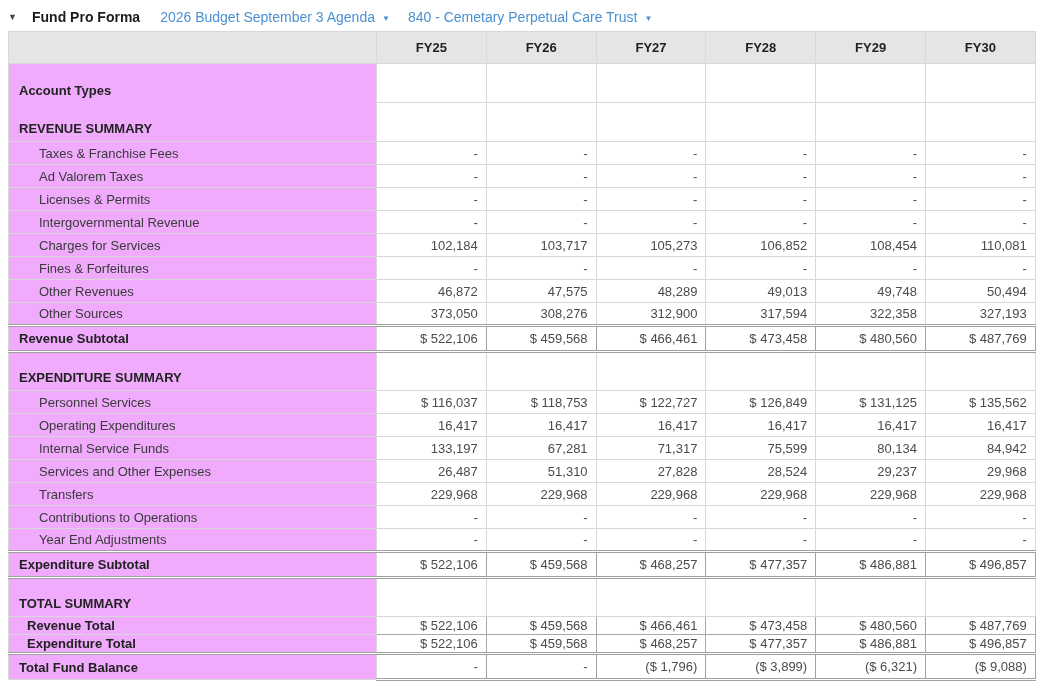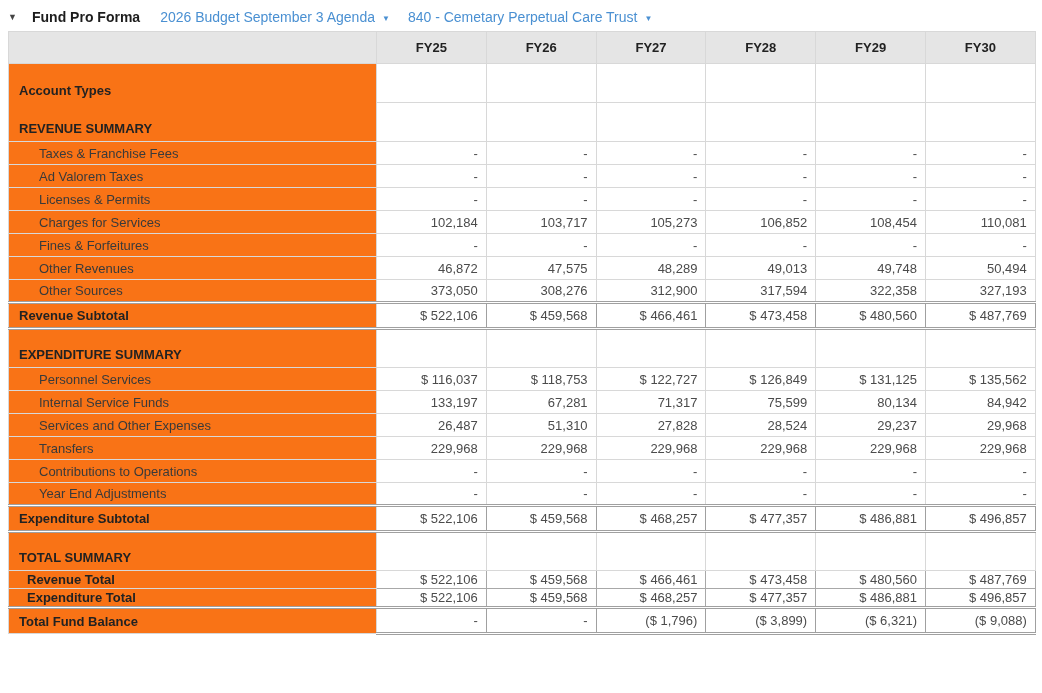--- a/index.html
+++ b/index.html
@@ -31,21 +31,21 @@
   .proforma col.c-label{width:368px;}
   .proforma col.c-val{width:109.8px;}
   .proforma td,.proforma th{
     border:1px solid #d8d8d8;overflow:hidden;white-space:nowrap;
   }
   .proforma thead th{
     background:#e5e5e5;height:29px;font-weight:bold;color:#222;
     text-align:center;font-size:13px;
   }
   .proforma td.label{
-    background:#f97316;color:#3a3a3a;padding-left:10px;text-align:left;
+    background:#f0abfc;color:#3a3a3a;padding-left:10px;text-align:left;
   }
   .proforma td.val{
     background:#ffffff;color:#4b4b4b;text-align:right;padding-right:8px;
   }
   
   tr.detail{height:23px;}
   tr.detail td.label{padding-left:30px;}
   tr.section,tr.section-first{height:39px;}
   tr.section td.label,tr.section-first td.label{
     font-weight:bold;vertical-align:bottom;padding-bottom:5px;color:#222;
@@ -142,20 +142,29 @@
       <tr class="detail">
         <td class="label">Licenses &amp; Permits</td>
         <td class="val">-</td>
         <td class="val">-</td>
         <td class="val">-</td>
         <td class="val">-</td>
         <td class="val">-</td>
         <td class="val">-</td>
       </tr>
       <tr class="detail">
+        <td class="label">Intergovernmental Revenue</td>
+        <td class="val">-</td>
+        <td class="val">-</td>
+        <td class="val">-</td>
+        <td class="val">-</td>
+        <td class="val">-</td>
+        <td class="val">-</td>
+      </tr>
+      <tr class="detail">
         <td class="label">Charges for Services</td>
         <td class="val">102,184</td>
         <td class="val">103,717</td>
         <td class="val">105,273</td>
         <td class="val">106,852</td>
         <td class="val">108,454</td>
         <td class="val">110,081</td>
       </tr>
       <tr class="detail">
         <td class="label">Fines &amp; Forfeitures</td>
@@ -205,20 +214,29 @@
       <tr class="detail">
         <td class="label">Personnel Services</td>
         <td class="val">$ 116,037</td>
         <td class="val">$ 118,753</td>
         <td class="val">$ 122,727</td>
         <td class="val">$ 126,849</td>
         <td class="val">$ 131,125</td>
         <td class="val">$ 135,562</td>
       </tr>
       <tr class="detail">
+        <td class="label">Operating Expenditures</td>
+        <td class="val">16,417</td>
+        <td class="val">16,417</td>
+        <td class="val">16,417</td>
+        <td class="val">16,417</td>
+        <td class="val">16,417</td>
+        <td class="val">16,417</td>
+      </tr>
+      <tr class="detail">
         <td class="label">Internal Service Funds</td>
         <td class="val">133,197</td>
         <td class="val">67,281</td>
         <td class="val">71,317</td>
         <td class="val">75,599</td>
         <td class="val">80,134</td>
         <td class="val">84,942</td>
       </tr>
       <tr class="detail">
         <td class="label">Services and Other Expenses</td>

